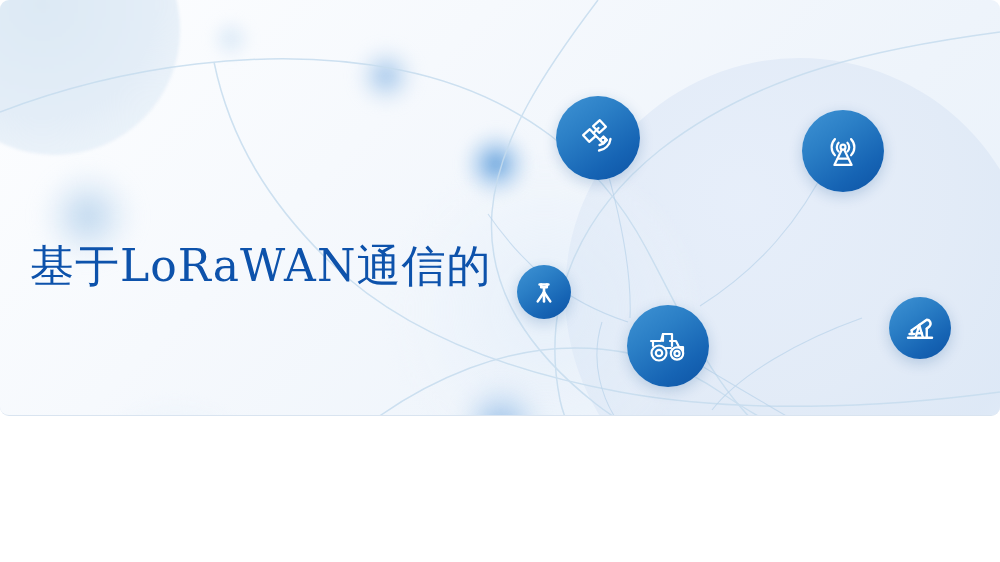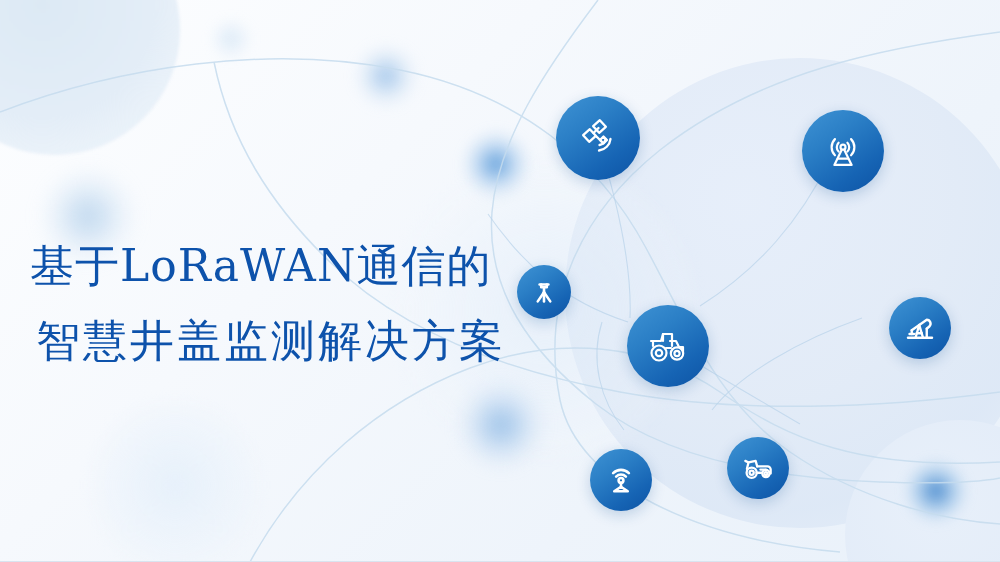--- a/index.html
+++ b/index.html
@@ -3,26 +3,27 @@
 <meta charset="utf-8">
 <style>
   html, body {
     margin: 0;
     padding: 0;
     background: #ffffff;
   }
   #slide {
     position: relative;
     width: 1000px;
-    height: 562px;
+    height: 416px;
     overflow: hidden;
     background: linear-gradient(135deg, #fdfeff 0%, #f6f9fd 35%, #eef4fb 70%, #e9f1fa 100%);
     font-family: "Liberation Sans", sans-serif;
     border-bottom: 1px solid #d9e4f0;
     box-sizing: border-box;
+    border-radius: 9px;
   }
 
   
   .sphere {
     position: absolute;
     border-radius: 50%;
     pointer-events: none;
   }
   .sphere-tl {
     left: -70px; top: -95px;
@@ -152,21 +153,20 @@
       <path d="M 598 140 C 620 210 632 270 630 318"></path>
       <path d="M 666 344 C 720 378 770 406 800 424"></path>
       <path d="M 624 430 C 600 400 590 360 602 322"></path>
       <path d="M 830 160 C 800 220 760 268 700 306"></path>
       <path d="M 862 318 C 800 340 740 374 712 410"></path>
     </g>
   </svg>
 
   <div class="title-block">
     <div class="title-line title-line-1">基于LoRaWAN通信的</div>
-    <div class="title-line title-line-2">智慧井盖监测解决方案</div>
   </div>
 
   <div class="node" style="left:556px; top:96px; width:84px; height:84px;">
     <span>
       <svg width="48" height="48" viewBox="0 0 48 48" fill="none" stroke="#ffffff" stroke-width="2.3" stroke-linecap="round" stroke-linejoin="round">
         <rect x="11" y="17" width="9" height="9" transform="rotate(-42 15.5 21.5)"></rect>
         <rect x="21" y="8" width="9" height="9" transform="rotate(-42 25.5 12.5)"></rect>
         <path d="M 19.5 19 L 24.5 14"></path>
         <path d="M 22.5 22.5 L 27.5 27.5"></path>
         <path d="M 26 26 l 3.5 -3.5 3.5 3.5 -3.5 3.5 z"></path>

